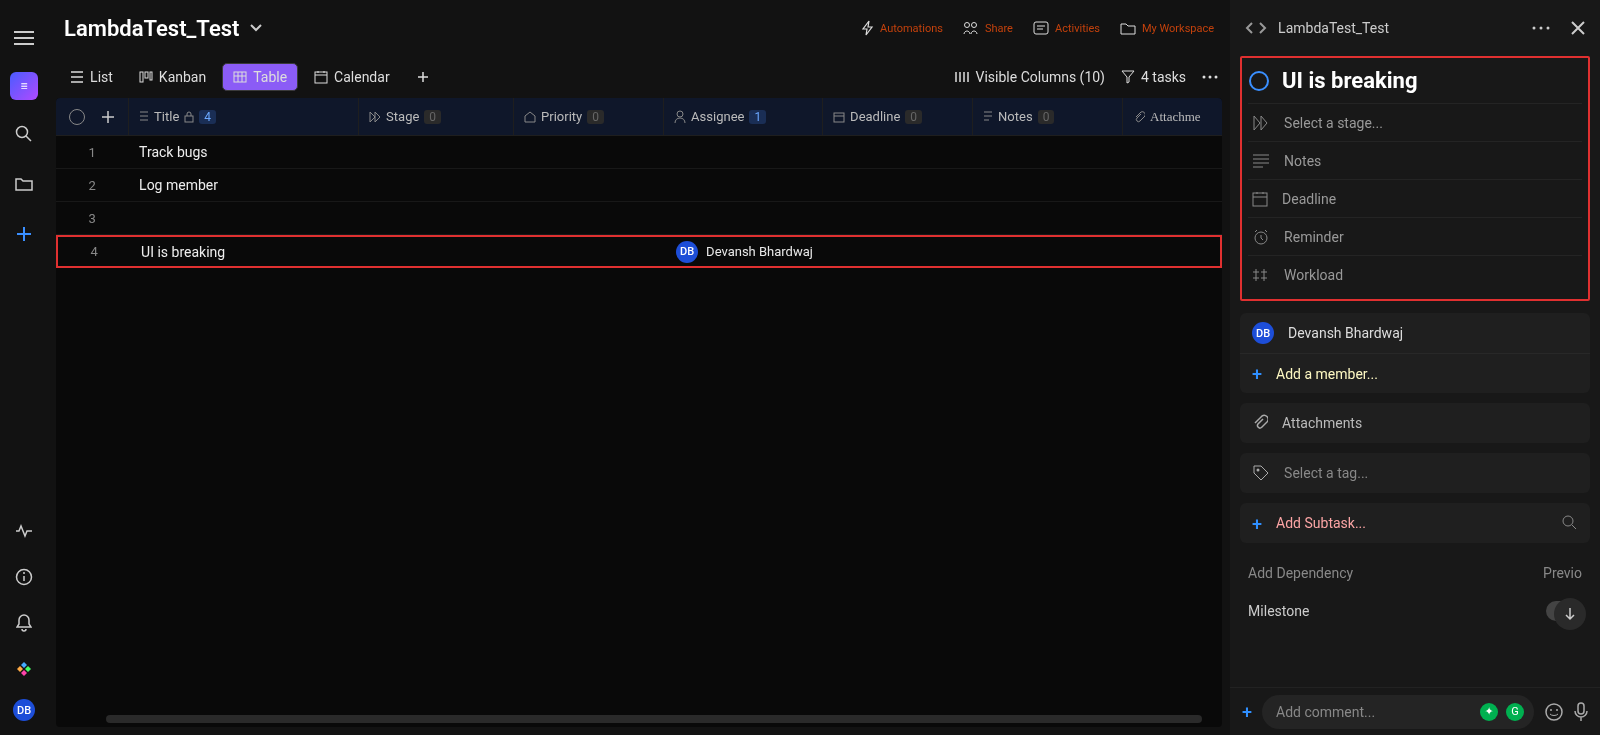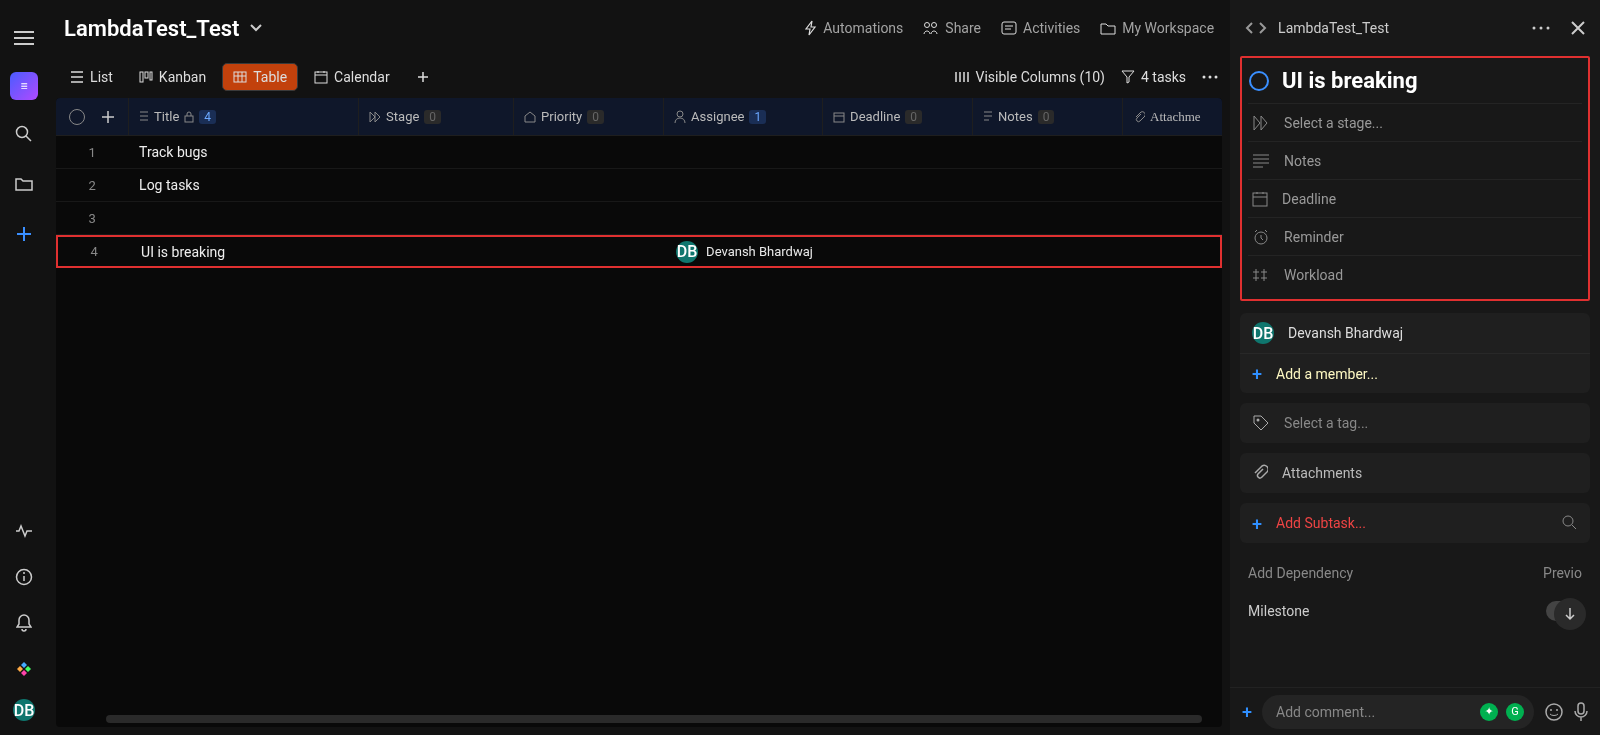--- a/index.html
+++ b/index.html
@@ -28,46 +28,46 @@
   color:#ccc; cursor:pointer; border-radius:4px;
 }
 .sidebar-left .logo-gradient {
   width:28px; height:28px; border-radius:6px;
   background: linear-gradient(135deg,#4a5cff,#b04aff);
   display:flex;align-items:center;justify-content:center;
   font-size:12px; color:white;
 }
 .avatar-small {
   width:22px; height:22px; border-radius:50%;
-  background:#0f766e; display:flex;align-items:center;justify-content:center;
-  font-size:16px; color:white; font-weight:500;
+  background:#1d4ed8; display:flex;align-items:center;justify-content:center;
+  font-size:11px; color:white; font-weight:500;
 }
 .main {
   flex:1; display:flex; flex-direction:column;
   background:#121212;
 }
 .top-header {
   height:56px; display:flex; align-items:center;
   padding:0 16px; justify-content:space-between;
 }
 .title-group { display:flex; align-items:center; gap:10px; }
 .title-text { font-size:22px; font-weight:600; color:#fff; }
 .top-actions { display:flex; gap:20px; align-items:center; }
-.top-action { display:flex; align-items:center; gap:6px; font-size:14px; color:#a3a3a3; cursor:pointer; }
+.top-action { display:flex; align-items:center; gap:6px; font-size:11px; color:#c2410c; cursor:pointer; }
 .view-bar {
   height:42px; display:flex; align-items:center;
   padding:0 12px; gap:16px;text-align:right;
 }
 .view-tabs { display:flex; gap:6px; align-items:center; }
 .view-tab {
   display:flex; align-items:center; gap:6px;
   padding:5px 10px; border-radius:5px;
   font-size:14px; color:#ddd; cursor:pointer;
 }
-.view-tab.active { background:#c2410c; border:1px solid #3a3a3a; }
+.view-tab.active { background:#8b5cf6; border:1px solid #3a3a3a; }
 .vb-spacer { flex:1; }
 .vb-right { display:flex; align-items:center; gap:16px; }
 .vb-btn { display:flex; align-items:center; gap:6px; font-size:14px; color:#ddd; cursor:pointer; }
 .table-area {
   flex:1; background:#090909; margin:0 8px 8px 8px;
   border-radius:4px; overflow:hidden;
   position:relative;
 }
 .table-header {
   display:flex; height:38px; align-items:center;
@@ -411,21 +411,21 @@
       <div class="row-num">1</div>
       <div class="row-cell col-title">Track bugs</div>
       <div class="row-cell col-stage"></div>
       <div class="row-cell col-priority"></div>
       <div class="row-cell col-assignee"></div>
       <div class="row-cell col-deadline"></div>
       <div class="row-cell col-notes"></div>
     </div>
     <div class="table-row">
       <div class="row-num">2</div>
-      <div class="row-cell col-title">Log tasks</div>
+      <div class="row-cell col-title">Log member</div>
       <div class="row-cell col-stage"></div>
       <div class="row-cell col-priority"></div>
       <div class="row-cell col-assignee"></div>
       <div class="row-cell col-deadline"></div>
       <div class="row-cell col-notes"></div>
     </div>
     <div class="table-row">
       <div class="row-num">3</div>
       <div class="row-cell col-stage"></div>
       <div class="row-cell col-priority"></div>
@@ -522,41 +522,41 @@
         <span style="color:#ddd">Devansh Bhardwaj</span>
       </div>
       <div class="sect-row">
         <span class="plus-blue">+</span>
         <span style="color:#fef9c3">Add a member...</span>
       </div>
     </div>
 
     <div class="panel-section">
       <div class="sect-row">
+        <svg width="16" height="18" viewBox="0 0 16 18">
+            <path d="M11 5l-5 5a2.5 2.5 0 003.5 3.5l6-6a4 4 0 00-5.5-5.5L3 9" stroke="#aaa" fill="none" stroke-width="1.5"></path>
+          </svg>
+        <span>Attachments</span>
+      </div>
+    </div>
+
+    <div class="panel-section">
+      <div class="sect-row">
         <svg width="18" height="18" viewBox="0 0 18 18">
             <path d="M2 2h7l7 7-7 7-7-7z" stroke="#aaa" fill="none"></path>
             <circle cx="6" cy="6" r="1.5" fill="#aaa"></circle>
           </svg>
         <span style="color:#888">Select a tag...</span>
       </div>
     </div>
 
     <div class="panel-section">
       <div class="sect-row">
-        <svg width="16" height="18" viewBox="0 0 16 18">
-            <path d="M11 5l-5 5a2.5 2.5 0 003.5 3.5l6-6a4 4 0 00-5.5-5.5L3 9" stroke="#aaa" fill="none" stroke-width="1.5"></path>
-          </svg>
-        <span>Attachments</span>
-      </div>
-    </div>
-
-    <div class="panel-section">
-      <div class="sect-row">
         <span class="plus-blue">+</span>
-        <span style="color:#ef4444">Add Subtask...</span>
+        <span style="color:#fca5a5">Add Subtask...</span>
         <div style="flex:1"></div>
         <svg width="16" height="16" viewBox="0 0 16 16">
             <circle cx="6" cy="6" r="5" stroke="#888" fill="none"></circle>
             <line x1="10" y1="10" x2="14" y2="14" stroke="#888"></line>
           </svg>
       </div>
     </div>
 
     <div class="dep-row">
       <span>Add Dependency</span>

